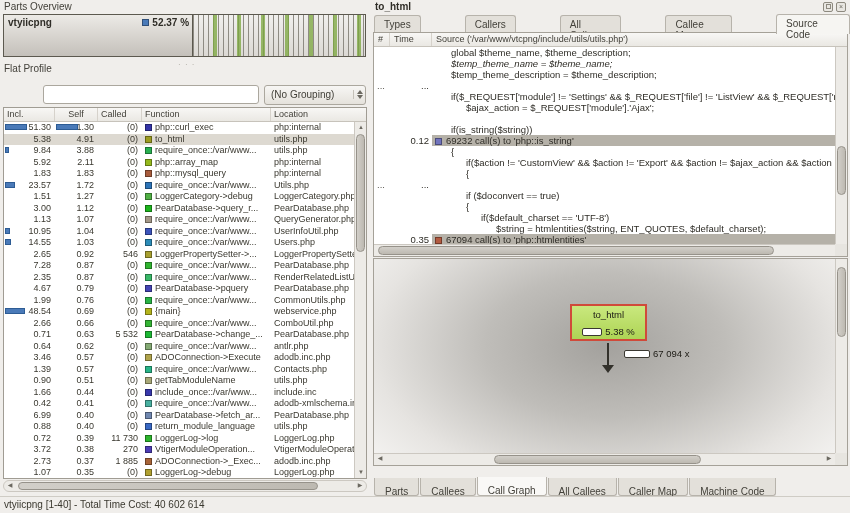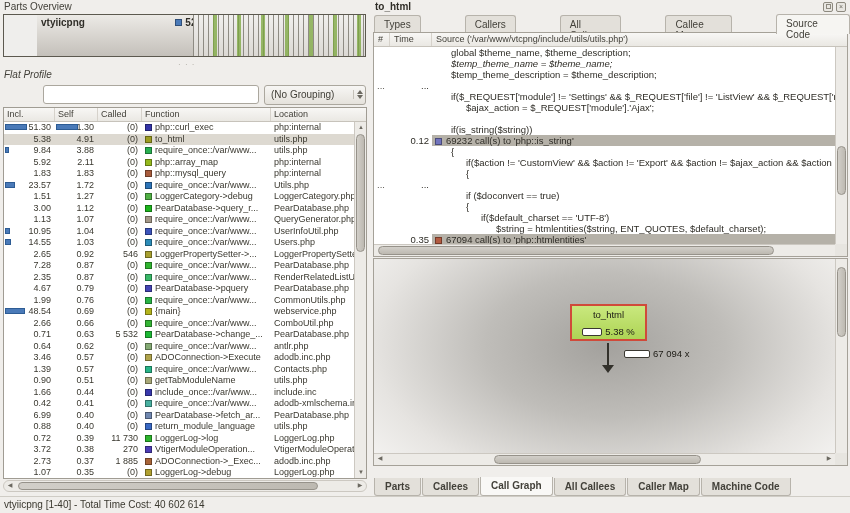--- a/index.html
+++ b/index.html
@@ -27,33 +27,33 @@
   .vsb .sb-thumb { left:1px; right:1px; }
   .sb-btn { position:absolute; font-size:6px; color:#6b6860; width:12px; height:11px;
             text-align:center; line-height:11px; }
   
   #parts-title { top:1px; }
   #parts-icons { right:4px; top:2px; }
   #parts-bar { position:absolute; left:3px; top:14px; width:363px; height:43px;
                border:1px solid #5c594f; background:#efeeec; }
   #part-block { position:absolute; left:0; top:0; bottom:0; width:52.37%;
                 background:linear-gradient(#eceae6 0%, #dad7d2 45%, #c4c0ba 100%);
-                border-right:1px solid #5c594f;margin-left:33px; }
+                border-right:1px solid #5c594f; }
   #part-label { position:absolute; left:4px; top:2px; font-weight:bold; color:#2f2d27; }
   #part-pct { position:absolute; right:3px; top:2px; display:flex; align-items:center; gap:3px;
               font-weight:bold; color:#2f2d27; }
   .sq { display:inline-block; width:7px; height:7px; border:1px solid rgba(0,0,0,.35); }
   #part-stripes { position:absolute; left:52.37%; right:0; top:0; bottom:0;
     background:
       repeating-linear-gradient(90deg, rgba(122,166,60,0) 0 20px, rgba(122,166,60,.75) 20px 24px),
       repeating-linear-gradient(90deg, #8e8b83 0 1px, rgba(0,0,0,0) 1px 5px),
       linear-gradient(#f0efed,#dcd9d4);
   }
   #splitter-dots { position:absolute; left:178px; top:60px; color:#b3afa7; font-size:8px; letter-spacing:1px; }
-  #flat-title { top:69px;font-style:italic; }
+  #flat-title { top:63px; }
   #flat-icons { right:4px; top:71px; }
   #search-row { position:absolute; left:4px; top:84px; width:362px; height:21px;
                 display:flex; align-items:center; gap:5px; }
   #search-label { color:#43413a;margin-top:41px; }
   #search-input { flex:1; height:19px; border:1px solid #aba79e; border-radius:3px;
                   background:#fff; font:inherit; padding:0 4px; }
   #grouping-combo { width:102px; height:20px; border:1px solid #aba79e; border-radius:3px;
                     background:linear-gradient(#f7f6f4,#e5e2dc); display:flex;
                     align-items:center; padding:0 2px 0 6px; color:#43413a; }
   #grouping-combo .lbl { flex:1; white-space:nowrap; }
@@ -61,21 +61,21 @@
           border-left:1px solid #c4c0b8; padding-left:3px; margin-left:2px; }
   .tri-up { width:0; height:0; border-left:3px solid transparent; border-right:3px solid transparent;
             border-bottom:4px solid #6b6860; }
   .tri-dn { width:0; height:0; border-left:3px solid transparent; border-right:3px solid transparent;
             border-top:4px solid #6b6860; }
   #flat-table { position:absolute; left:3px; top:107px; width:364px; height:372px;
                 border:1px solid #a09c93; background:#fff; overflow:hidden; }
   #fp-header { display:flex; height:14px; background:linear-gradient(#f8f7f5,#eae8e3);
                border-bottom:1px solid #c7c3bb; font-size:9px; color:#43413a; }
   #fp-header > div { border-right:1px solid #d6d2cb; padding:1px 3px 0 3px; overflow:hidden; white-space:nowrap; }
-  .c0 { width:51px; } .c1 { width:43px; } .c2 { width:44px; } .c3 { width:129px; } .c4 { flex:1; border-right:none!important; }
+  .c0 { width:51px; } .c1 { width:43px;text-align:center; } .c2 { width:44px; } .c3 { width:129px; } .c4 { flex:1; border-right:none!important; }
   #fp-rows { position:absolute; top:14px; left:0; right:12px; bottom:0; }
   .fp-row { display:flex; height:11.5px; font-size:9px; line-height:11.5px; white-space:nowrap; }
   .fp-row.sel { background:#ddd9d1; }
   .fp-row > div { overflow:hidden; }
   .cell-num { text-align:right; padding-right:4px; position:relative; }
   .ibar { position:absolute; left:1px; top:2px; height:6px; background:#4a7ab8; border:1px solid #2d5c94; }
   .cell-fn { display:flex; align-items:center; gap:3px; padding-left:3px; }
   .cell-loc { padding-left:3px; }
   #fp-vsb { top:14px; right:0; bottom:0; }
   #fp-hsb { position:absolute; left:3px; top:480px; width:364px; height:12px;
@@ -120,22 +120,22 @@
   #edge-head { position:absolute; left:228px; top:106px; width:0; height:0;
                border-left:6px solid transparent; border-right:6px solid transparent;
                border-top:8px solid #33312b; }
   #edge-label { position:absolute; left:250px; top:89px; display:flex; align-items:center; gap:3px; }
   #edge-label .pill { width:26px; }
   #edge-label .npct { font-size:9.5px; }
   #graph-vsb { position:absolute; top:0; right:0; bottom:12px; width:12px; }
   #graph-hsb { position:absolute; left:0; right:12px; bottom:0; }
   #graph-corner { position:absolute; right:0; bottom:0; width:12px; height:12px; background:#e7e5e0; }
   #tabs-bottom { left:374px; top:477px; height:19px; }
-  .tabb { padding:3px 10px; font-size:10px; color:#43413a; background:#e3e0da;
-          border:1px solid #b7b3ab; border-top:none; border-radius:0 0 3px 3px; height:18px;font-weight:bold; }
+  .tabb { padding:8px 10px; font-size:10px; color:#43413a; background:#e3e0da;
+          border:1px solid #b7b3ab; border-top:none; border-radius:0 0 3px 3px; height:18px; }
   .tabb.active { background:#f9f8f6; height:19px; margin-top:-1px; position:relative; z-index:2; }
   #status-bar { position:absolute; left:0; right:0; bottom:0; height:17px;
                 border-top:1px solid #cfccc5; background:#f0eeeb; padding:2px 0 0 4px;
                 color:#3a382f; font-size:10px; }
 </style>
 </head>
 <body>
 
 <div class="panel-title" id="parts-title">Parts Overview</div>
 <div class="hdr-icons" id="parts-icons">

